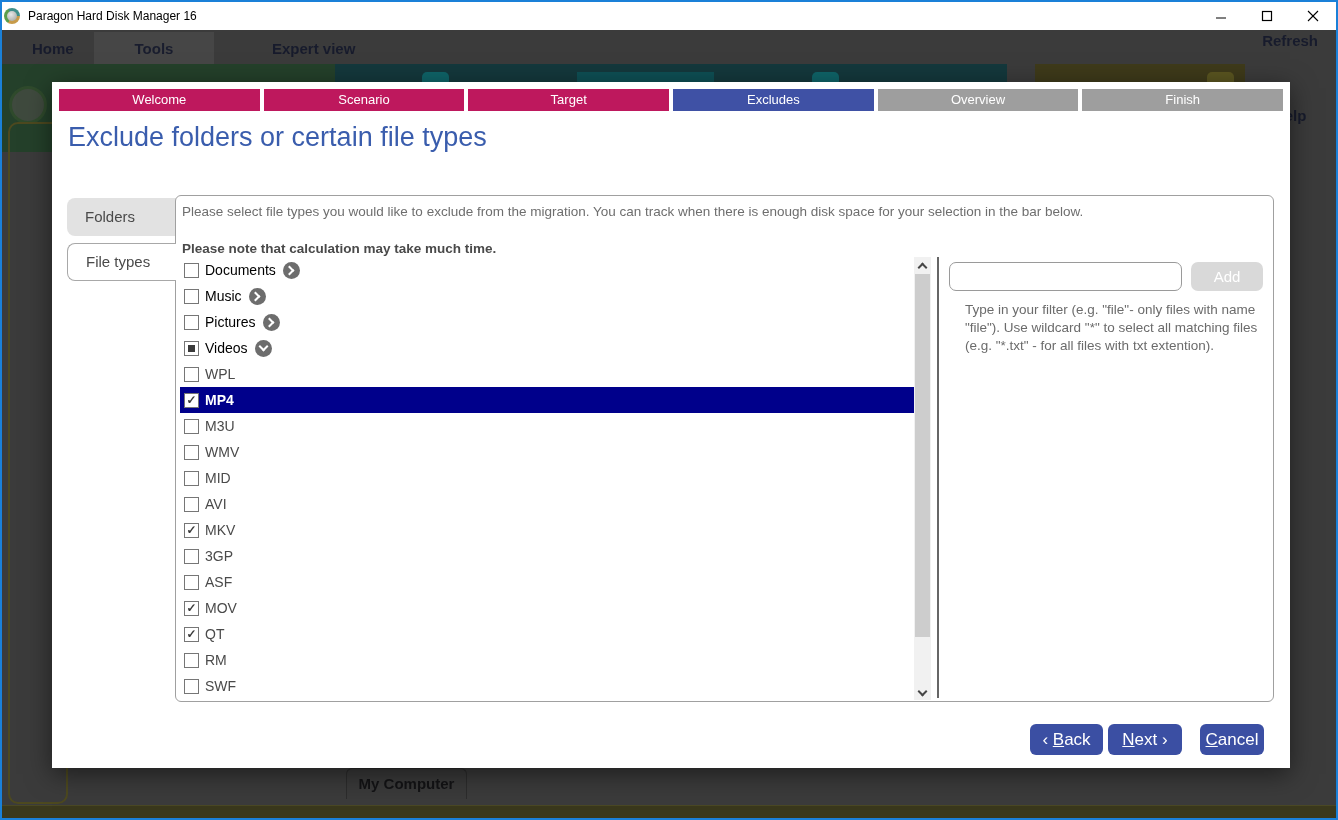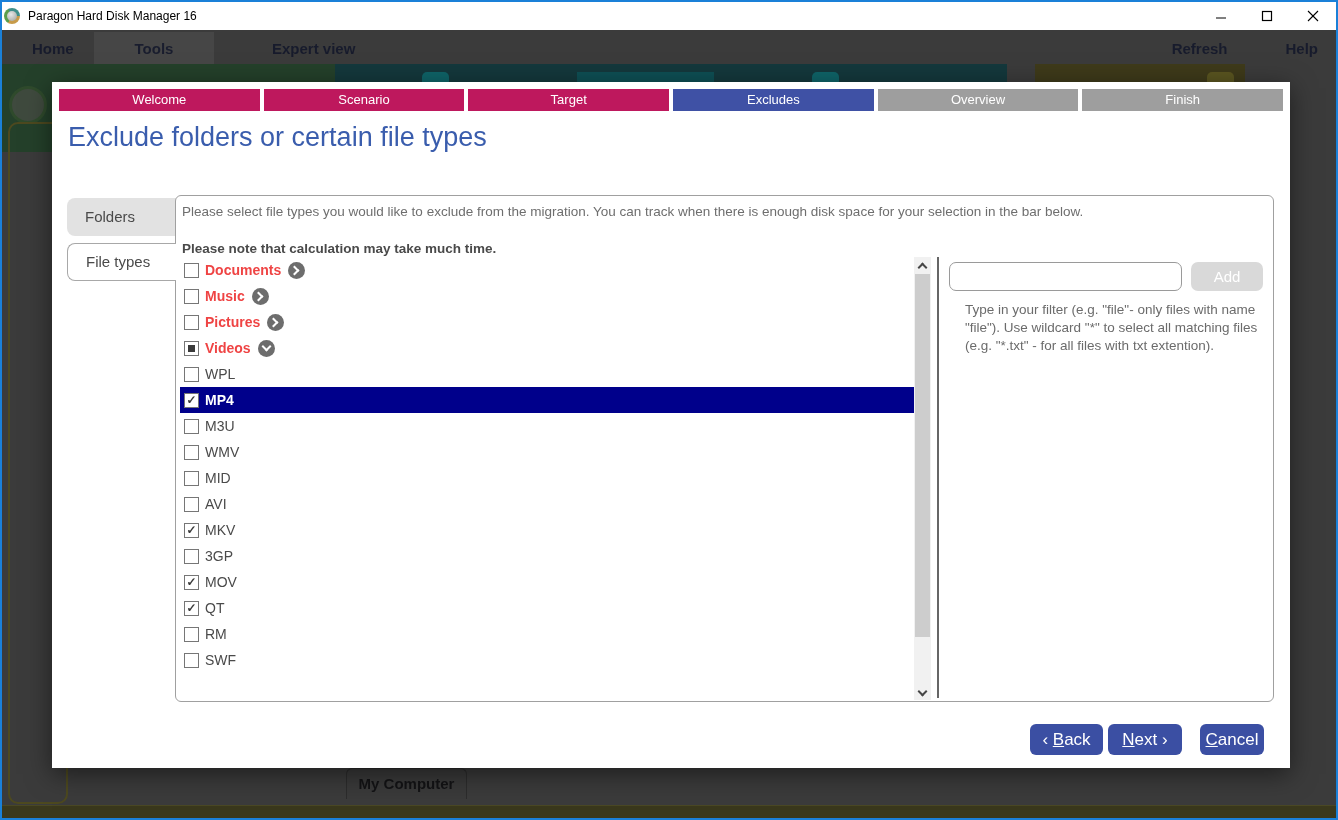--- a/index.html
+++ b/index.html
@@ -23,21 +23,21 @@
   .win-btn { width:46px; height:28px; display:flex; align-items:center; justify-content:center; }
 
   
   .bg { position:absolute; left:0; top:28px; width:100%; height:790px; background:#3b3b3b; }
   .bg-tools-hl { position:absolute; left:92px; top:2px; width:120px; height:50px; background:#464646; }
   .bg-menu-left { position:absolute; left:30px; top:2px; height:32px; display:flex; align-items:center; }
   .bg-menu-left .bg-menu-item { font-size:15px; font-weight:bold; color:rgba(18,22,42,0.85); }
   .bg-menu-left .bg-menu-item:nth-child(1){ width:95px; }
   .bg-menu-left .bg-menu-item:nth-child(2){ width:120px; text-align:center; margin-left:-33px; }
   .bg-menu-left .bg-menu-item:nth-child(3){ margin-left:58px; }
-  .bg-menu-right { position:absolute; right:18px; top:2px; height:32px; display:flex; gap:58px; align-items:center; }
+  .bg-menu-right { position:absolute; right:18px; top:2px; height:32px; display:flex; gap:58px; align-items:center;flex-direction:column; }
   .bg-menu-right .bg-menu-item { font-size:15px; font-weight:bold; color:rgba(18,22,42,0.85); }
   .rband { position:absolute; top:34px; height:18px; }
   .rb-green { left:0; width:333px; background:#24402a; }
   .rb-teal { left:333px; width:672px; background:#14383c; }
   .rb-teal2 { left:575px; width:137px; height:10px; top:42px; background:#0e4f54; }
   .rb-olive { left:1033px; width:210px; background:#3e3a1a; }
   .rbump { position:absolute; top:42px; height:10px; width:27px; border-radius:5px 5px 0 0; }
   .rbump.b1 { left:420px; background:#0f6468; }
   .rbump.b2 { left:810px; background:#0f6468; }
   .rbump.b3 { left:1205px; background:#5a5520; }
@@ -77,21 +77,21 @@
     font-size:13.5px; font-weight:bold; color:#4a4a4a; }
 
   .list { position:absolute; left:4px; top:61px; width:734px; height:443px; overflow:hidden; }
   .row { height:26px; display:flex; align-items:center; padding-left:2px; }
   .row.selected { background:#00008b; }
   .cb { width:15px; height:15px; border:1px solid #767676; background:#fff;
     margin:0 6px 0 2px; display:flex; align-items:center; justify-content:center; flex:none; }
   .cb .check { color:#3a3a3a; font-size:12px; font-weight:bold; line-height:1; }
   .cb .part { width:7px; height:7px; background:#3a3a3a; display:block; }
   .lbl { font-size:14px; color:#4a4a4a; }
-  .row.cat .lbl { font-weight:bold; color:#ef4444; }
+  .row.cat .lbl { font-weight:normal; color:#000000; }
   .row.selected .lbl { color:#ffffff; font-weight:bold; }
   .exp { width:17px; height:17px; border-radius:50%; background:#6d6d6d; margin-left:7px;
     position:relative; flex:none; }
   .exp::after { content:''; position:absolute; width:5px; height:5px;
     border-right:2px solid #fff; border-bottom:2px solid #fff;
     top:5px; left:3px; transform:rotate(-45deg); }
   .exp.down::after { top:3px; left:5px; transform:rotate(45deg); }
 
   .sb { position:absolute; left:738px; top:61px; width:17px; height:443px; background:#f1f1f1; }
   .sb-arrow { position:absolute; left:0; width:17px; height:16px; }
@@ -253,20 +253,25 @@
             </span>
     <span class="lbl">MKV</span>
 
   </div>
           <div class="row">
     <span class="cb"></span>
     <span class="lbl">3GP</span>
 
   </div>
           <div class="row">
+    <span class="cb"></span>
+    <span class="lbl">ASF</span>
+
+  </div>
+          <div class="row">
     <span class="cb">
               <span class="check">✓</span>
             </span>
     <span class="lbl">MOV</span>
 
   </div>
           <div class="row">
     <span class="cb">
               <span class="check">✓</span>
             </span>

